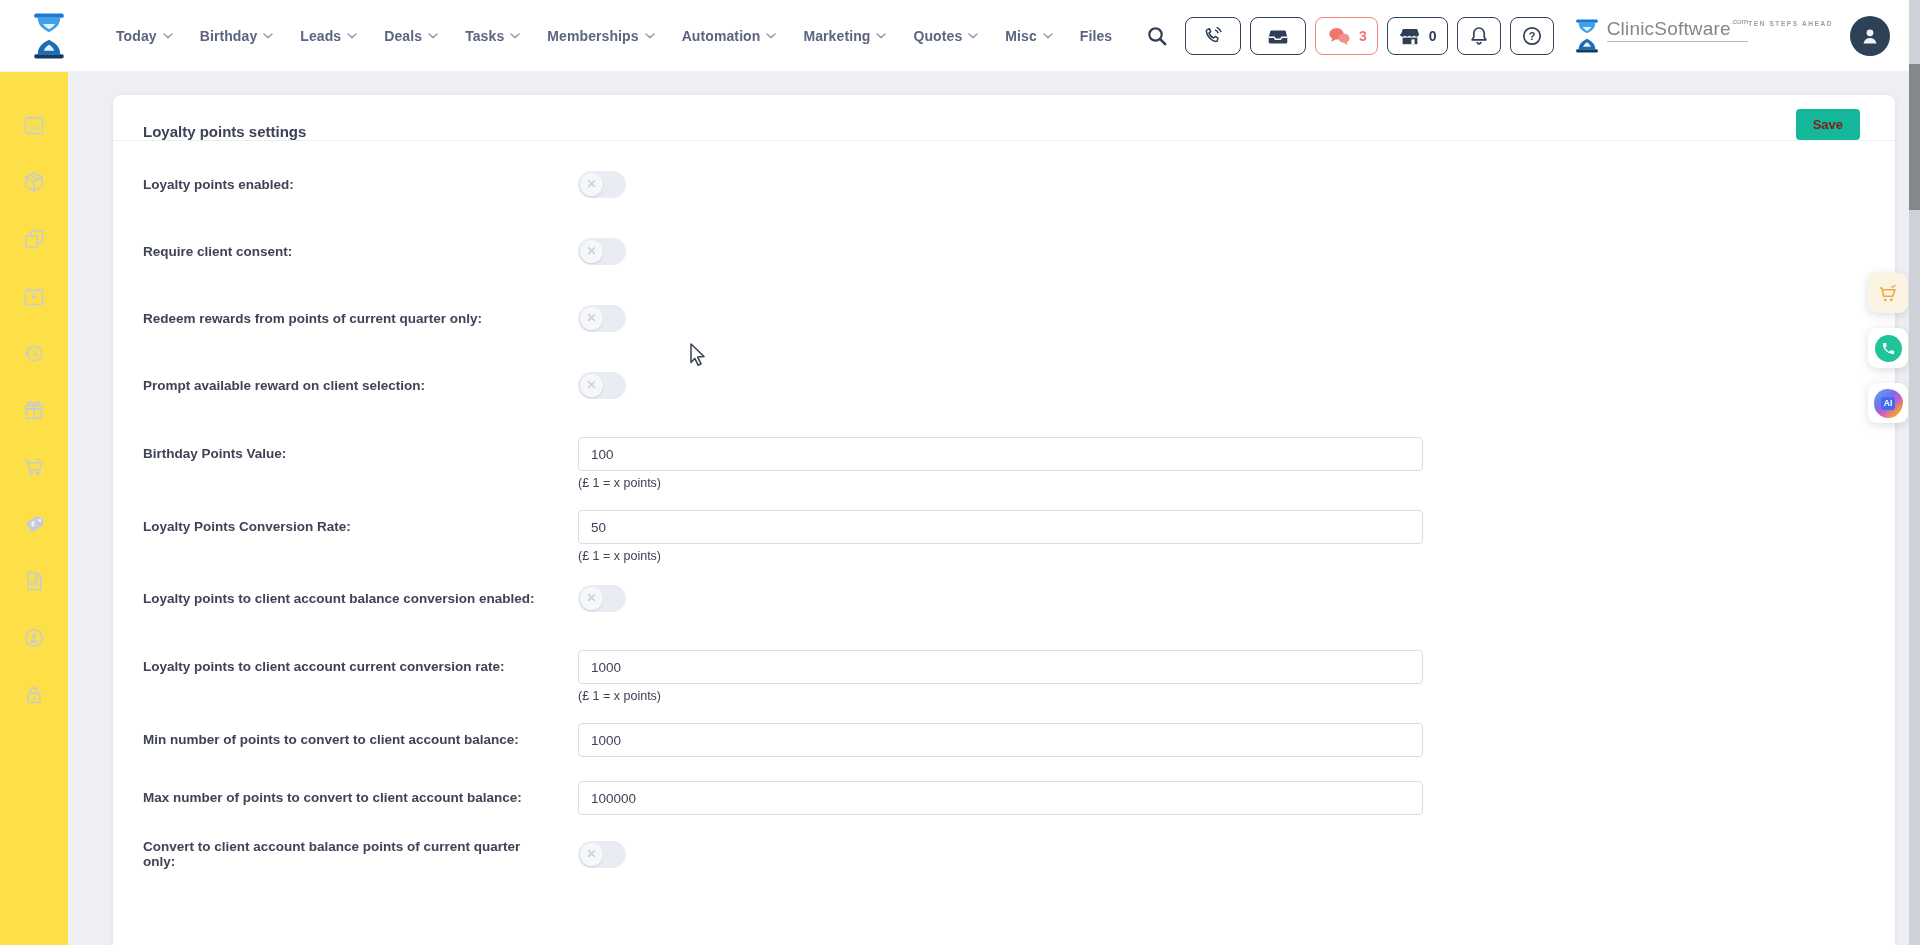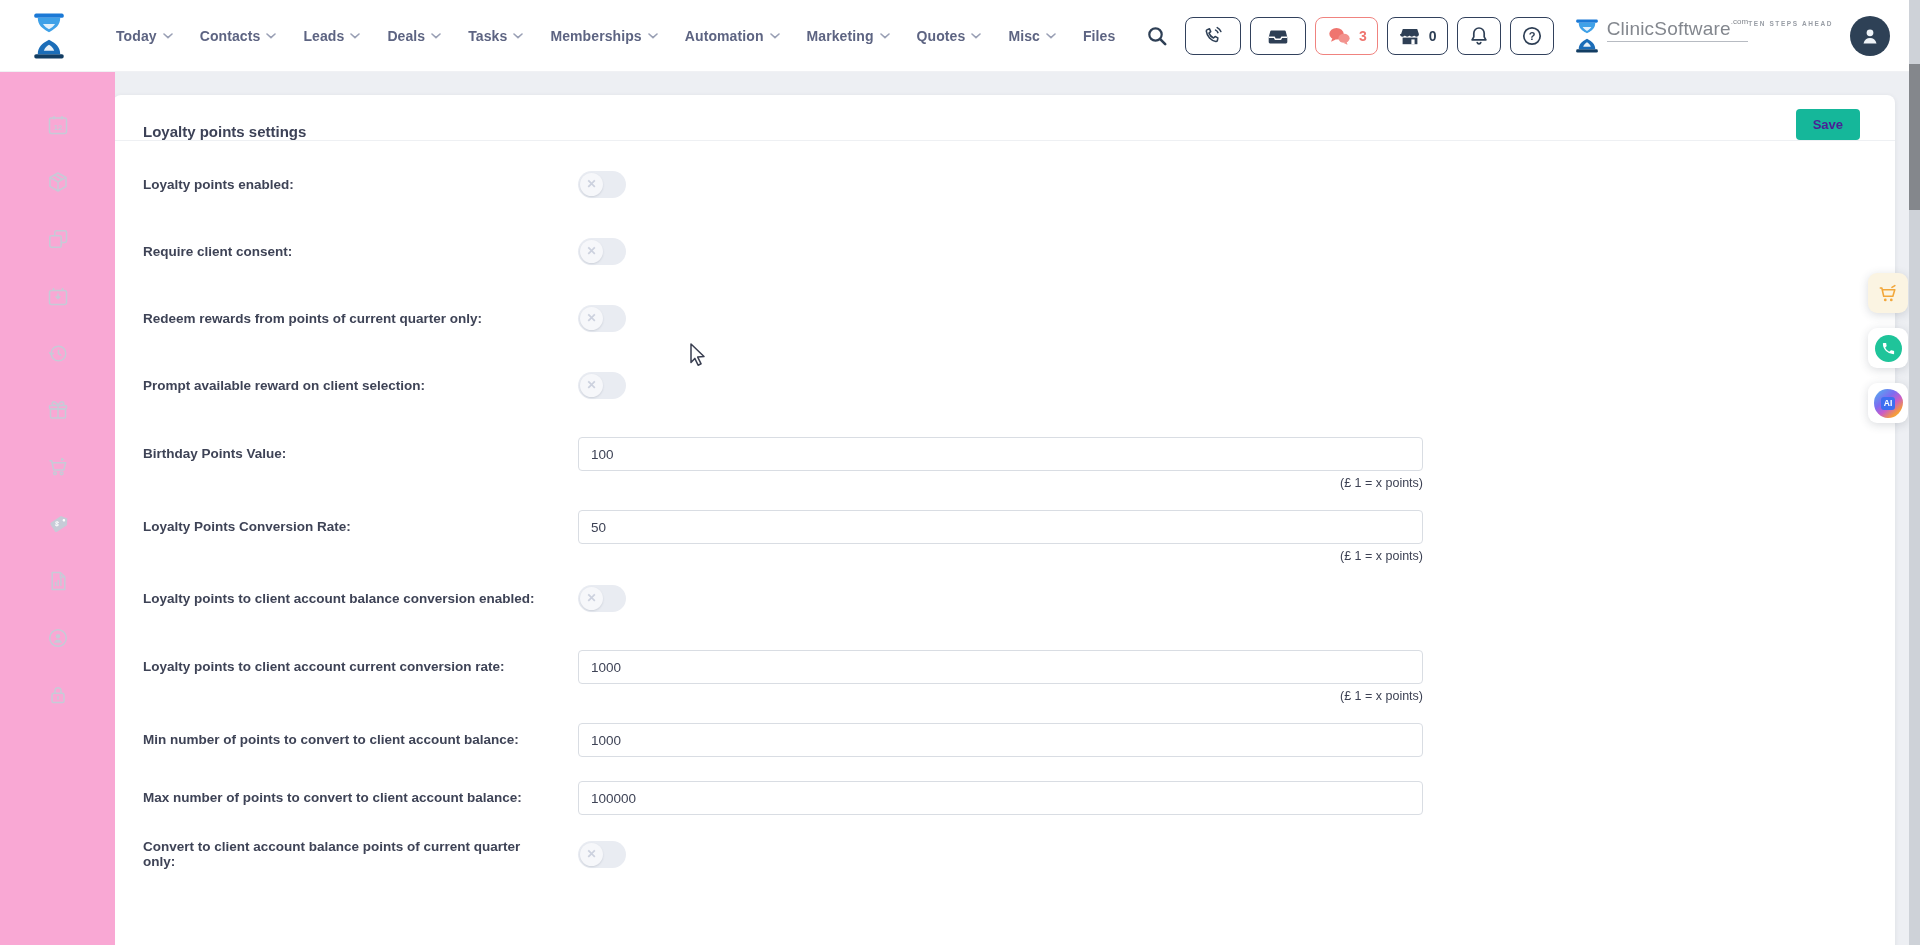--- a/index.html
+++ b/index.html
@@ -21,44 +21,44 @@
   .icon-btn.alert .btn-count { color:#ef756f; }
   .brand-right { display:flex; align-items:flex-start; gap:6px; margin:0 8px 0 10px; cursor:pointer; }
   .brand-block { display:flex; flex-direction:row; }
   .brand-line { display:flex; align-items:flex-start; border-bottom:1.5px solid #b7bbc2; padding-bottom:1px; }
   .brand-name { font-size:19px; color:#83878e; letter-spacing:.2px; line-height:22px; }
   .brand-tld { font-size:8px; color:#83878e; margin-top:-1px; }
   .brand-tagline { font-size:6.5px; letter-spacing:1.6px; color:#989da5; text-align:right; margin-top:2px; font-weight:700; }
   .avatar { width:40px; height:40px; border-radius:50%; background:#2e4156; display:flex; align-items:center; justify-content:center; cursor:pointer; }
 
   
-  .sidebar { position:absolute; top:72px; left:0; bottom:0; width:115px; background:#f9a8d4; display:flex; flex-direction:column; align-items:center; padding-top:40px; gap:31px; z-index:10; }
+  .sidebar { position:absolute; top:72px; left:0; bottom:0; width:68px; background:#fde047; display:flex; flex-direction:column; align-items:center; padding-top:40px; gap:31px; z-index:10; }
   .side-item { width:26px; height:26px; display:flex; align-items:center; justify-content:center; cursor:pointer; }
 
   
   .main-card { position:absolute; left:113px; top:95px; width:1782px; height:862px; background:#fff; border-radius:8px 8px 0 0; box-shadow:0 1px 5px rgba(45,55,75,.09); z-index:5; }
   .card-header { height:46px; display:flex; align-items:flex-end; padding:0 35px 0 30px; border-bottom:1px solid #eef0f3; }
   .card-title { font-size:15px; font-weight:700; color:#3d4257; }
-  .save-btn { margin-left:auto; background:#15b79a; color:#4c1d95; border:none; border-radius:4px; font-family:inherit; font-size:13px; font-weight:700; padding:8px 17px; cursor:pointer; }
+  .save-btn { margin-left:auto; background:#15b79a; color:#7f1d1d; border:none; border-radius:4px; font-family:inherit; font-size:13px; font-weight:700; padding:8px 17px; cursor:pointer; }
 
   .rows { padding:28px 0 0 30px; }
   .row { display:flex; }
   .row-label { width:435px; font-size:13.5px; font-weight:700; color:#3e4356; padding-right:28px; }
   .row.toggle-row { align-items:center; min-height:30px; margin-bottom:37px; }
   .row.input-row { margin-bottom:20px; }
   .row.input-row.no-helper { margin-bottom:24px; }
   .row.input-row .row-label { line-height:34px; }
 
   .toggle { width:48px; height:27px; border-radius:14px; background:#e9ecf2; position:relative; cursor:pointer; flex:0 0 auto; }
   .knob { position:absolute; top:2px; left:2px; width:23px; height:23px; border-radius:50%; background:#f6f7fa; box-shadow:0 1px 2px rgba(80,90,110,.18); color:#ccd1de; font-size:12px; font-weight:700; display:flex; align-items:center; justify-content:center; }
   .toggle.on .knob { left:23px; background:#2fb3f0; color:#fff; }
 
   .ctrl-col { display:flex; flex-direction:column; }
   .text-input { width:845px; height:34px; border:1px solid #d9dde3; border-radius:4px; padding:0 12px; font-family:inherit; font-size:13.5px; color:#3e4356; background:#fff; outline:none; }
-  .helper { margin-top:5px; font-size:12.5px; color:#3d4254;text-align:right; }
+  .helper { margin-top:5px; font-size:12.5px; color:#3d4254; }
 
   
   .float-widgets { position:absolute; right:12px; top:273px; display:flex; flex-direction:column; gap:15px; z-index:30; }
   .fw-card { width:40px; height:40px; background:#fff; border-radius:9px; box-shadow:0 2px 10px rgba(50,60,80,.18); display:flex; align-items:center; justify-content:center; cursor:pointer; }
   .fw-card.cart { background:#fbf4e2; }
   .wa-circle { width:27px; height:27px; border-radius:50%; background:#1fc49a; display:flex; align-items:center; justify-content:center; }
   .ai-blob { width:29px; height:29px; border-radius:46% 54% 52% 48% / 48% 46% 54% 52%; background:linear-gradient(140deg,#58a7f0 8%,#7d6bf0 38%,#c95cc9 58%,#f59a3c 80%,#f6c33c 96%); display:flex; align-items:center; justify-content:center; }
   .ai-tag { background:#3d6ef0; color:#fff; font-size:8.5px; font-weight:700; border-radius:3px; padding:1.5px 3px; }
 
   
@@ -83,21 +83,21 @@
   </div>
 
   <nav class="main-nav">
       <div class="nav-item">
     <span class="nav-label">Today</span>
     <svg class="chev" width="10" height="6" viewBox="0 0 10 6">
       <path d="M1 1l4 3.6L9 1" stroke="#9aa0b5" stroke-width="1.6" fill="none" stroke-linecap="round"></path>
     </svg>
   </div>
       <div class="nav-item">
-    <span class="nav-label">Contacts</span>
+    <span class="nav-label">Birthday</span>
     <svg class="chev" width="10" height="6" viewBox="0 0 10 6">
       <path d="M1 1l4 3.6L9 1" stroke="#9aa0b5" stroke-width="1.6" fill="none" stroke-linecap="round"></path>
     </svg>
   </div>
       <div class="nav-item">
     <span class="nav-label">Leads</span>
     <svg class="chev" width="10" height="6" viewBox="0 0 10 6">
       <path d="M1 1l4 3.6L9 1" stroke="#9aa0b5" stroke-width="1.6" fill="none" stroke-linecap="round"></path>
     </svg>
   </div>

